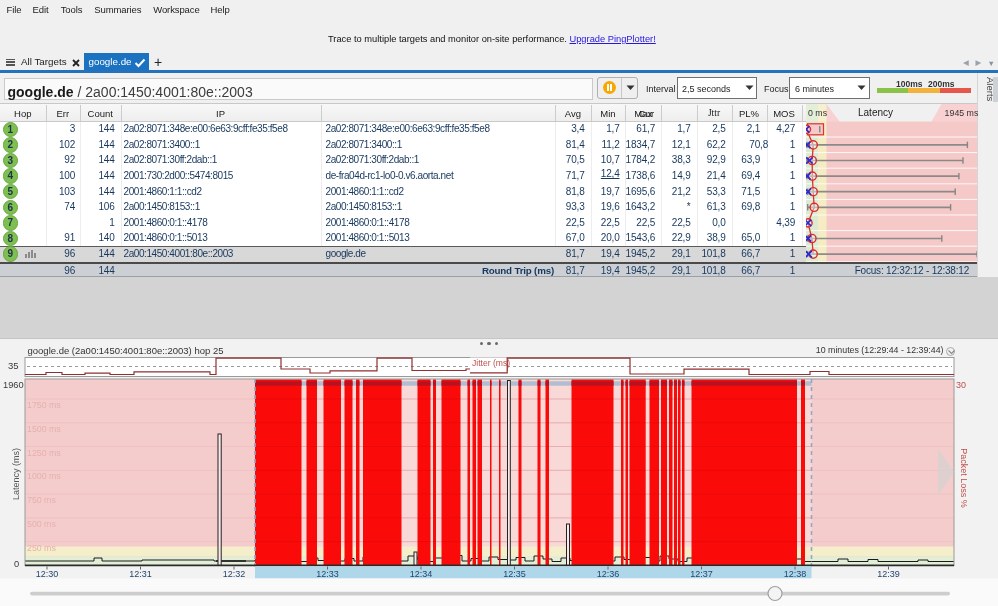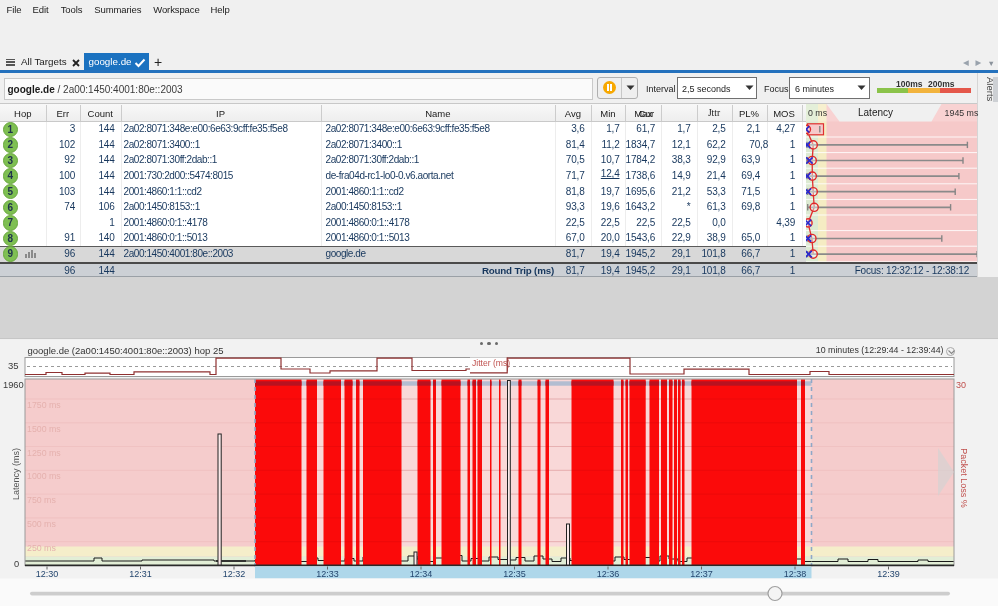--- a/index.html
+++ b/index.html
@@ -11,40 +11,41 @@
 .hdrtxt{font-size:9.5px;color:#1a1a1a;text-align:center;}
 </style></head><body>
 <div id="app">
 
 <div class="abs nav" style="left:6.5px;top:4px;">File</div>
 <div class="abs nav" style="left:32.6px;top:4px;">Edit</div>
 <div class="abs nav" style="left:60.7px;top:4px;">Tools</div>
 <div class="abs nav" style="left:94.3px;top:4px;">Summaries</div>
 <div class="abs nav" style="left:153.2px;top:4px;">Workspace</div>
 <div class="abs nav" style="left:210.5px;top:4px;">Help</div>
+<div class="abs" style="left:328px;top:33.5px;font-size:9.3px;color:#111;">Trace to multiple targets and monitor on-site performance. <span style="color:#2517e0;text-decoration:underline;">Upgrade PingPlotter!</span></div>
 <div class="abs" style="left:0;top:70px;width:998px;height:2.5px;background:#2471bd;"></div>
 <div class="abs" style="left:6px;top:58.5px;width:8.5px;height:1.5px;background:#555;"></div>
 <div class="abs" style="left:6px;top:61.3px;width:8.5px;height:1.5px;background:#555;"></div>
 <div class="abs" style="left:6px;top:64.1px;width:8.5px;height:1.5px;background:#555;"></div>
 <div class="abs" style="left:21px;top:56px;font-size:9.8px;color:#222;">All Targets</div>
 <svg class="abs" style="left:71.5px;top:58.5px;" width="8" height="8">
       <path d="M1 1 L7 7 M7 1 L1 7" stroke="#222" stroke-width="1.8"></path>
     </svg>
 <div class="abs" style="left:83.5px;top:53px;width:65.5px;height:17px;background:#1b72c0;"></div>
 <div class="abs" style="left:88.5px;top:56px;font-size:9.8px;color:#fff;">google.de</div>
 <svg class="abs" style="left:134px;top:57.5px;" width="12" height="10">
       <path d="M1.5 5 L4.5 8 L10.5 1.5" stroke="#fff" stroke-width="2" fill="none"></path>
     </svg>
 <div class="abs" style="left:154px;top:53.5px;font-size:14px;color:#222;">+</div>
 <div class="abs" style="left:963px;top:58px;font-size:7.5px;color:#9aa3ad;">◀</div>
 <div class="abs" style="left:975.5px;top:58px;font-size:7.5px;color:#9aa3ad;">▶</div>
 <div class="abs" style="left:987.5px;top:59px;font-size:7.5px;color:#8b939c;">▼</div>
 <div class="abs" style="left:0;top:72.5px;width:977px;height:30px;background:#f0f0f0;"></div>
 <div class="abs" style="left:3.8px;top:78px;width:589px;height:21.8px;background:#fafafa;border:1px solid #c9c9c9;"></div>
-<div class="abs" style="left:7.5px;top:83.5px;font-size:10px;color:#3c3c3c;"><b style="color:#1a1a1a;">google.de</b> / 2a00:1450:4001:80e::2003</div>
+<div class="abs" style="left:7.5px;top:83.5px;font-size:14px;color:#3c3c3c;"><b style="color:#1a1a1a;">google.de</b> / 2a00:1450:4001:80e::2003</div>
 <div class="abs" style="left:597px;top:76.5px;width:41px;height:22px;background:#efefef;border:1px solid #b0b0b0;border-radius:3px;"></div>
 <div class="abs" style="left:602.5px;top:80.5px;width:13.5px;height:13.5px;background:#f7a800;border-radius:50%;"></div>
 <div class="abs" style="left:606.6px;top:83.6px;width:2.1px;height:7.4px;background:#fff;"></div>
 <div class="abs" style="left:610.3px;top:83.6px;width:2.1px;height:7.4px;background:#fff;"></div>
 <div class="abs" style="left:621px;top:77.5px;width:1px;height:20px;background:#c8c8c8;"></div>
 <svg class="abs" style="left:626px;top:85px;" width="9" height="6">
       <path d="M0.5 0.5 L4.5 5 L8.5 0.5 Z" fill="#333"></path>
     </svg>
 <div class="abs" style="left:646px;top:83.5px;font-size:9px;color:#222;">Interval</div>
 <div class="abs" style="left:677px;top:76.5px;width:80px;height:22px;background:#fff;border:1px solid #707070;"></div>
@@ -80,21 +81,20 @@
 <div class="abs" style="left:625.2px;top:105px;width:1px;height:15.5px;background:#cccccc;"></div>
 <div class="abs" style="left:661.2px;top:105px;width:1px;height:15.5px;background:#cccccc;"></div>
 <div class="abs" style="left:696.5px;top:105px;width:1px;height:15.5px;background:#cccccc;"></div>
 <div class="abs" style="left:731.5px;top:105px;width:1px;height:15.5px;background:#cccccc;"></div>
 <div class="abs" style="left:766.5px;top:105px;width:1px;height:15.5px;background:#cccccc;"></div>
 <div class="abs" style="left:801.5px;top:105px;width:1px;height:15.5px;background:#cccccc;"></div>
 <div class="abs hdrtxt" style="left:0px;top:107.5px;width:45.6px;">Hop</div>
 <div class="abs hdrtxt" style="left:45.6px;top:107.5px;width:34.4px;">Err</div>
 <div class="abs hdrtxt" style="left:80px;top:107.5px;width:40.599999999999994px;">Count</div>
 <div class="abs hdrtxt" style="left:120.6px;top:107.5px;width:199.9px;">IP</div>
-<div class="abs hdrtxt" style="left:320.5px;top:107.5px;width:234.79999999999995px;">Name</div>
 <div class="abs hdrtxt" style="left:555.3px;top:107.5px;width:35.30000000000007px;">Avg</div>
 <div class="abs hdrtxt" style="left:590.6px;top:107.5px;width:34.60000000000002px;">Min</div>
 <div class="abs hdrtxt" style="left:625.2px;top:107.5px;width:36.0px;">Max</div>
 <div class="abs hdrtxt" style="left:631px;top:107.5px;width:31px;">Cur</div>
 <div class="abs hdrtxt" style="left:696.5px;top:107.5px;width:35.0px;font-family:Liberation Serif, serif;">Jttr</div>
 <div class="abs hdrtxt" style="left:731.5px;top:107.5px;width:35.0px;">PL%</div>
 <div class="abs hdrtxt" style="left:766.5px;top:107.5px;width:35.0px;">MOS</div>
 <div class="abs" style="left:45.6px;top:121.5px;width:1px;height:140.39999999999998px;background:#ededed;"></div>
 <div class="abs" style="left:80px;top:121.5px;width:1px;height:140.39999999999998px;background:#ededed;"></div>
 <div class="abs" style="left:120.6px;top:121.5px;width:1px;height:140.39999999999998px;background:#ededed;"></div>
@@ -106,21 +106,21 @@
 <div class="abs" style="left:696.5px;top:121.5px;width:1px;height:140.39999999999998px;background:#ededed;"></div>
 <div class="abs" style="left:731.5px;top:121.5px;width:1px;height:140.39999999999998px;background:#ededed;"></div>
 <div class="abs" style="left:766.5px;top:121.5px;width:1px;height:140.39999999999998px;background:#ededed;"></div>
 <div class="abs" style="left:801.5px;top:121.5px;width:1px;height:140.39999999999998px;background:#ededed;"></div>
 <div class="abs" style="left:0;top:245.8px;width:805.5px;height:16.6px;background:#d8d8d8;border-top:1px solid #5a5a5a;"></div>
 <div class="abs" style="left:2.5px;top:121.60000000000001px;width:15.4px;height:15.4px;border-radius:50%;background:#7ebf52;border:1px solid #69a83d;color:#20344d;font-size:10px;font-weight:bold;text-align:center;line-height:13.5px;">1</div>
 <div class="abs num" style="left:20px;top:123.1px;width:55.0px;">3</div>
 <div class="abs num" style="left:80px;top:123.1px;width:34.5px;">144</div>
 <div class="abs ip" style="left:123.5px;top:123.1px;">2a02:8071:348e:e00:6e63:9cff:fe35:f5e8</div>
 <div class="abs ip" style="left:325.5px;top:123.1px;">2a02:8071:348e:e00:6e63:9cff:fe35:f5e8</div>
-<div class="abs num" style="left:534.5px;top:123.1px;width:50px;">3,6</div>
+<div class="abs num" style="left:534.5px;top:123.1px;width:50px;">3,4</div>
 <div class="abs num" style="left:569.5px;top:123.1px;width:50px;">1,7</div>
 <div class="abs num" style="left:605.0px;top:123.1px;width:50px;text-align:right;">61,7</div>
 <div class="abs num" style="left:640.5px;top:123.1px;width:50px;">1,7</div>
 <div class="abs num" style="left:675.5px;top:123.1px;width:50px;">2,5</div>
 <div class="abs num" style="left:710.0px;top:123.1px;width:50px;">2,1</div>
 <div class="abs num" style="left:745.0px;top:123.1px;width:50px;">4,27</div>
 <div class="abs" style="left:2.5px;top:137.20000000000002px;width:15.4px;height:15.4px;border-radius:50%;background:#7ebf52;border:1px solid #69a83d;color:#20344d;font-size:10px;font-weight:bold;text-align:center;line-height:13.5px;">2</div>
 <div class="abs num" style="left:20px;top:138.7px;width:55.0px;">102</div>
 <div class="abs num" style="left:80px;top:138.7px;width:34.5px;">144</div>
 <div class="abs ip" style="left:123.5px;top:138.7px;">2a02:8071:3400::1</div>

